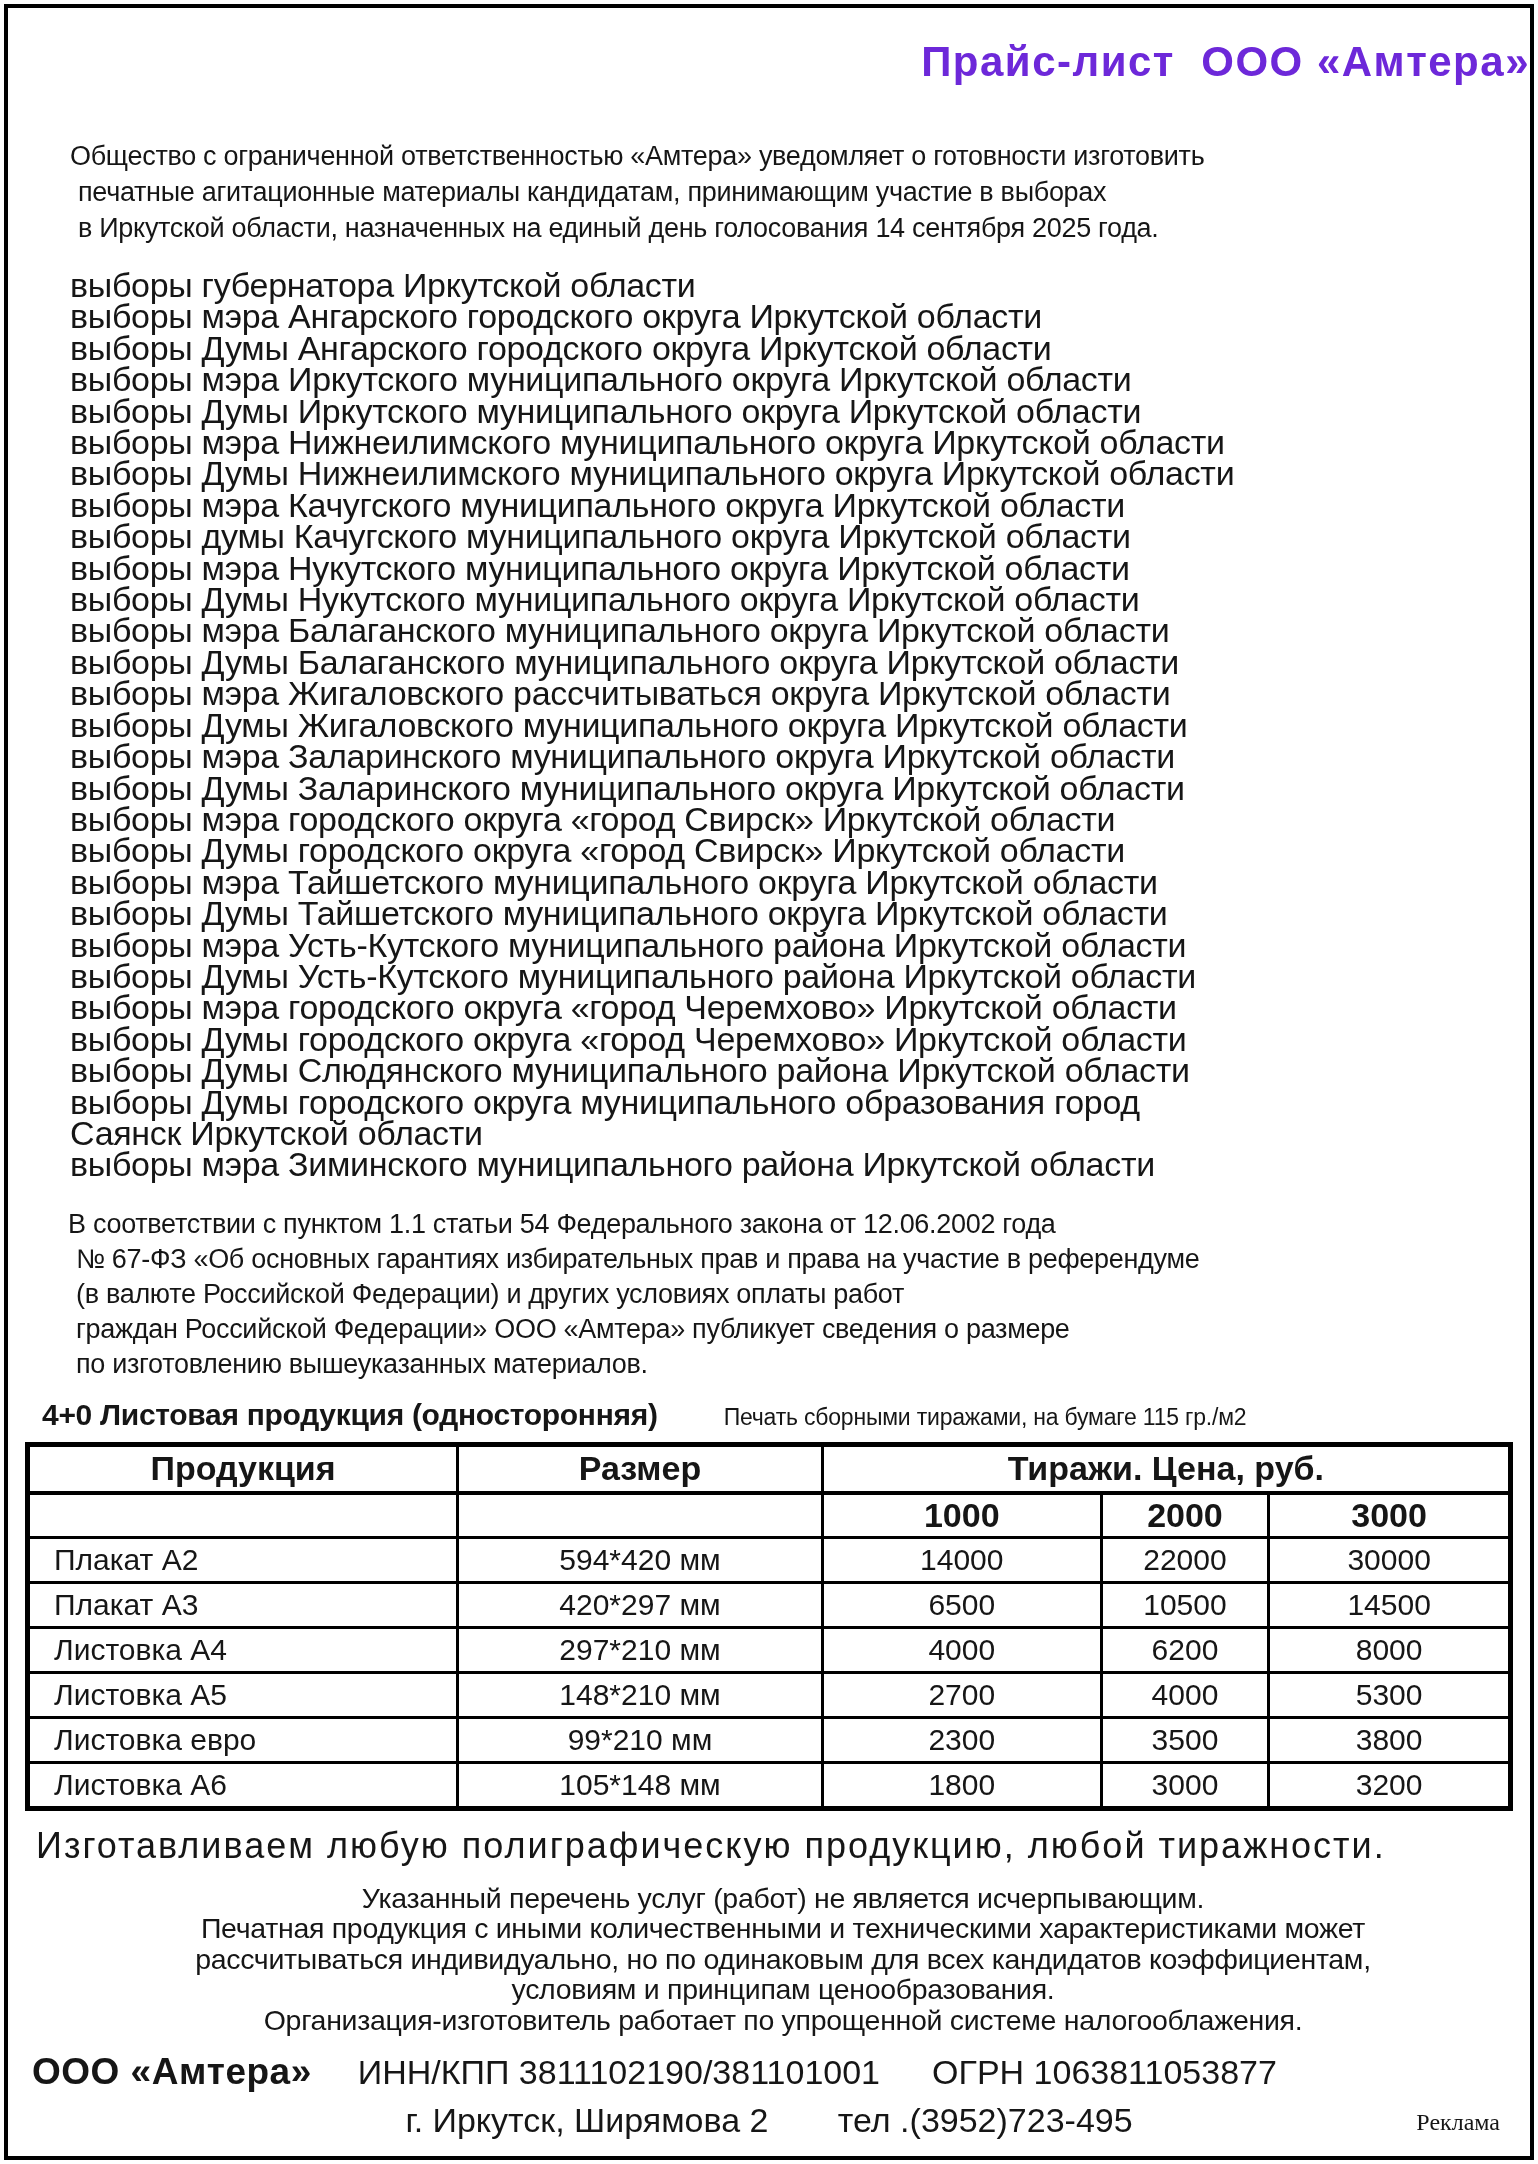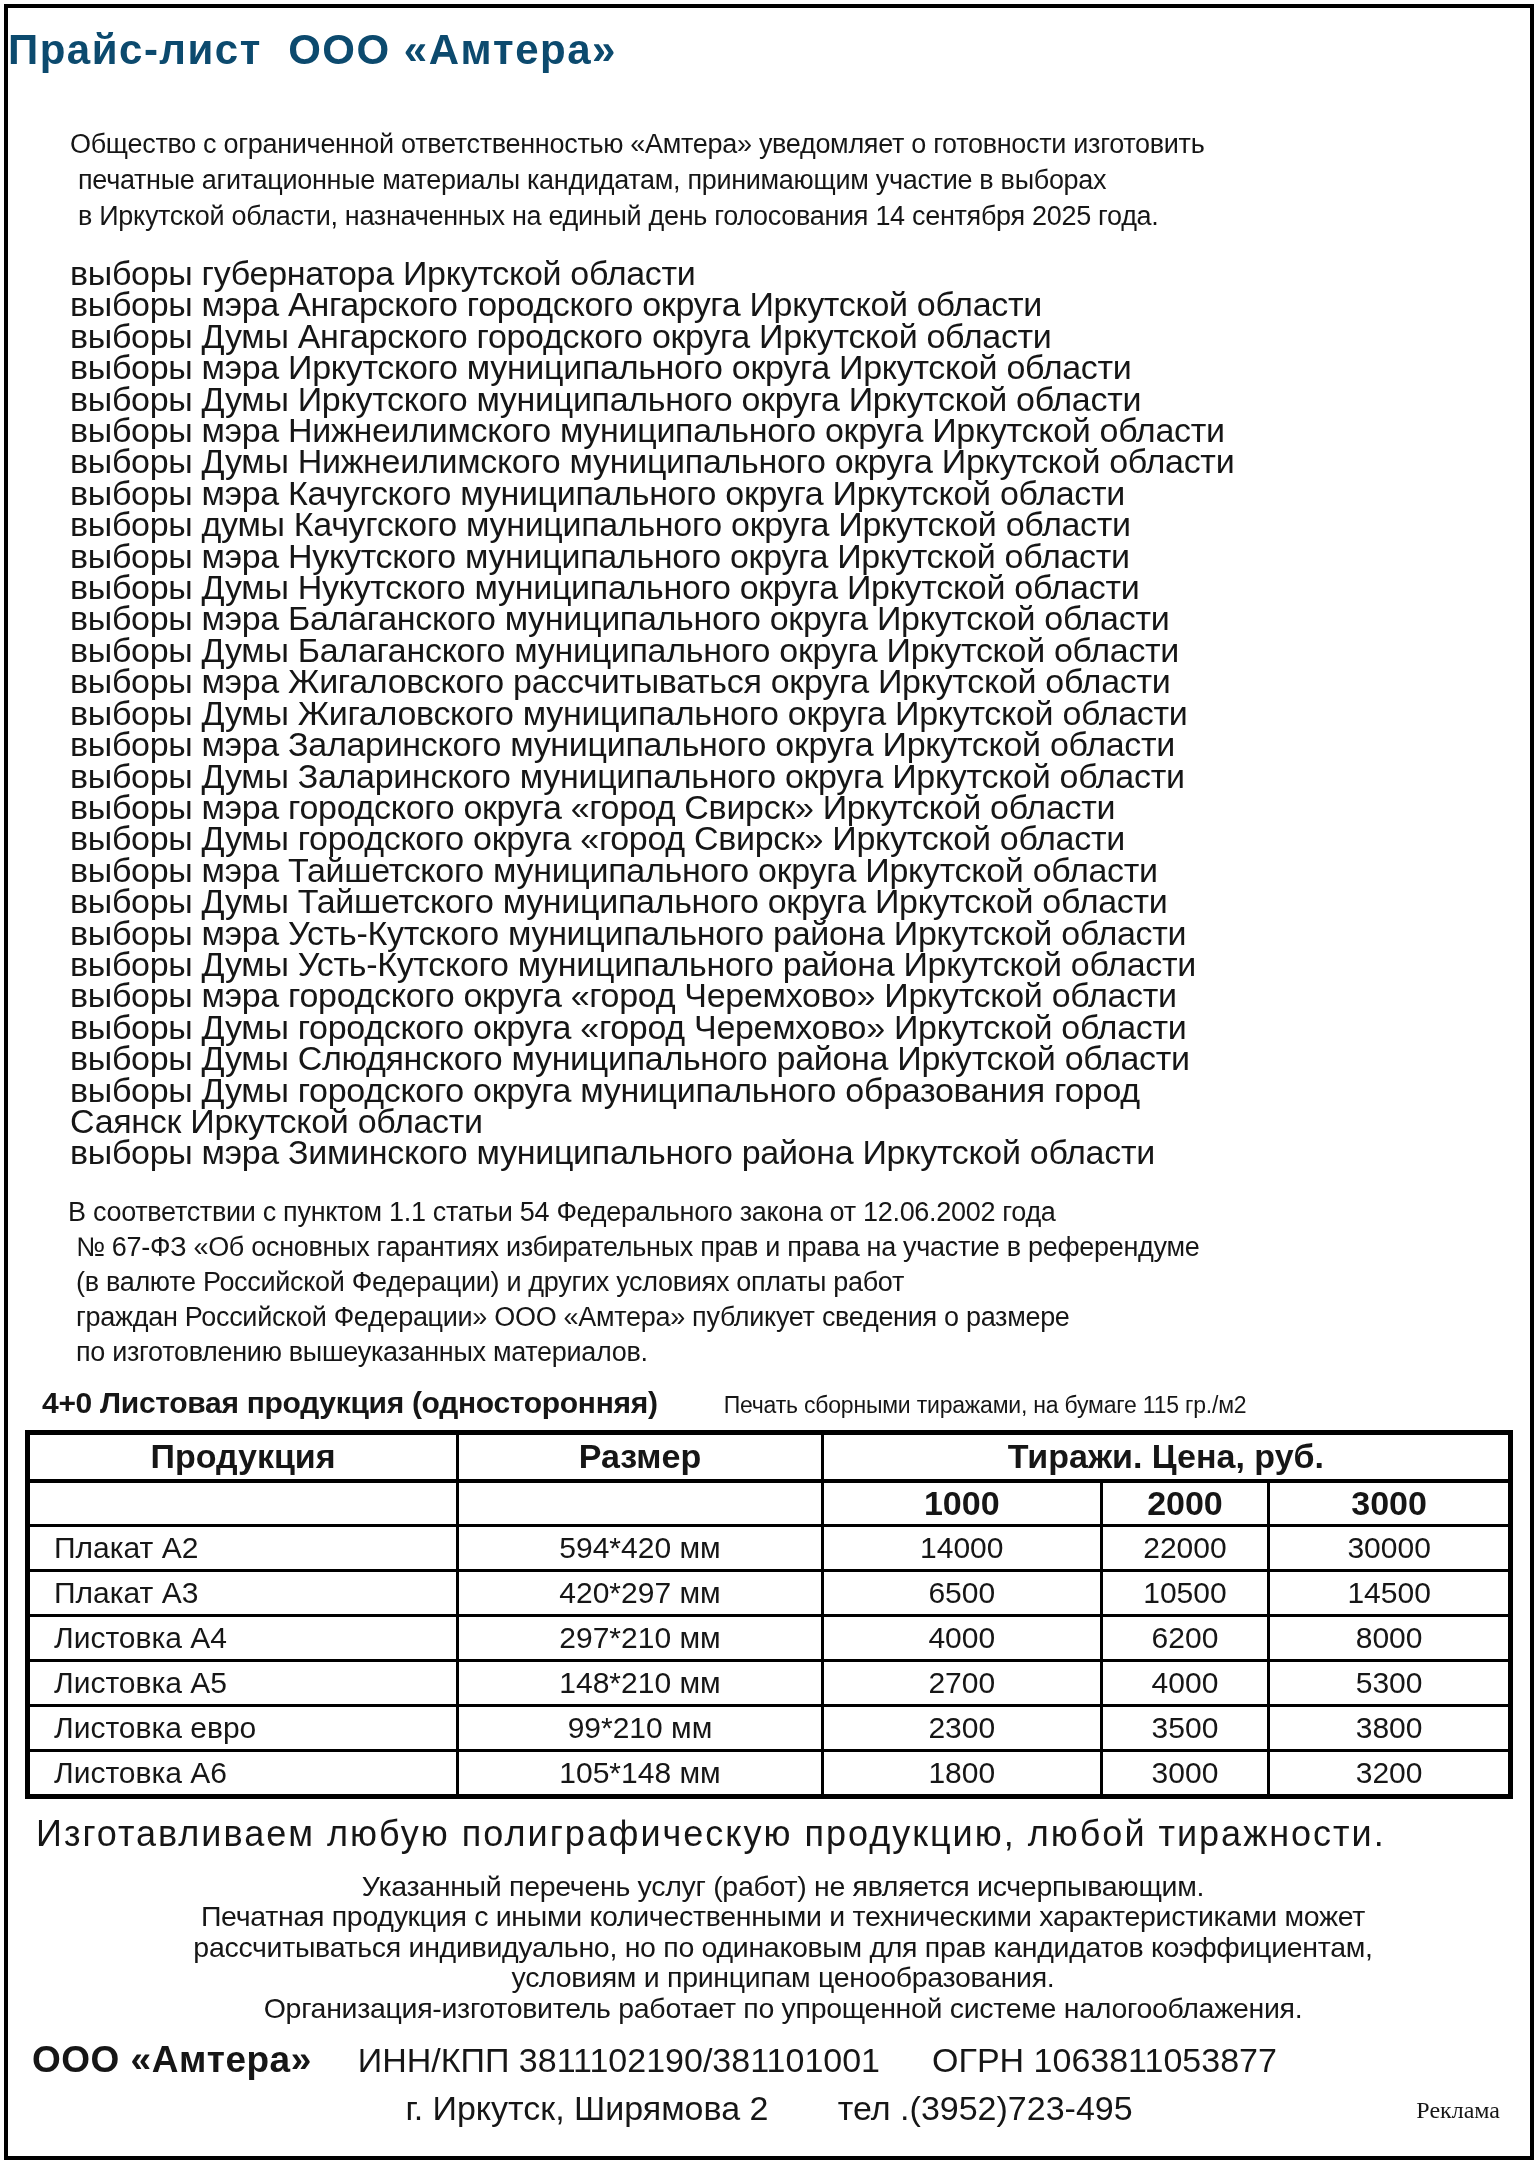--- a/index.html
+++ b/index.html
@@ -12,26 +12,26 @@
     overflow:hidden;
     box-sizing:border-box;
   }
   .frame {
     position:absolute; inset:4px;
     border:4px solid #000;
     box-sizing:border-box;
     overflow:hidden;
   }
   .title {
-    margin-top:18px;
-    text-align:left;
+    margin-top:30px;
+    text-align:right;
     font-size:42px; font-weight:bold;
     letter-spacing:1.5px;
     white-space:pre;
-    color:#0c4a6e;
+    color:#6d28d9;
   }
   .intro { margin:52px 0 0 62px; font-size:27px; line-height:36px; letter-spacing:-0.3px; }
   .intro .line:not(:first-child) { text-indent:8px; }
   .elections { margin:24px 0 0 62px; font-size:34px; line-height:31.4px; letter-spacing:-0.3px; }
   .legal { margin:26px 0 0 60px; font-size:27px; line-height:35px; letter-spacing:-0.3px; }
   .legal .line:not(:first-child) { text-indent:8px; }
 
   .section-row {
     margin:16px 0 0 34px;
     display:flex; align-items:baseline;
@@ -212,21 +212,21 @@
         <td class="cell-price">3200</td>
       </tr>
     </tbody>
       </table>
 
     <div class="slogan">Изготавливаем любую полиграфическую продукцию, любой тиражности.</div>
 
     <div class="notes">
       <div class="line">Указанный перечень услуг (работ) не является исчерпывающим.</div>
       <div class="line">Печатная продукция с иными количественными и техническими характеристиками может</div>
-      <div class="line">рассчитываться индивидуально, но по одинаковым для прав кандидатов коэффициентам,</div>
+      <div class="line">рассчитываться индивидуально, но по одинаковым для всех кандидатов коэффициентам,</div>
       <div class="line">условиям и принципам ценообразования.</div>
       <div class="line">Организация-изготовитель работает по упрощенной системе налогооблажения.</div>
     </div>
 
     <div class="footer-line1">
       <span class="footer-company">ООО «Амтера»</span>
       <span class="footer-innkpp">ИНН/КПП 3811102190/381101001</span>
       <span class="footer-ogrn">ОГРН 1063811053877</span>
     </div>
 

